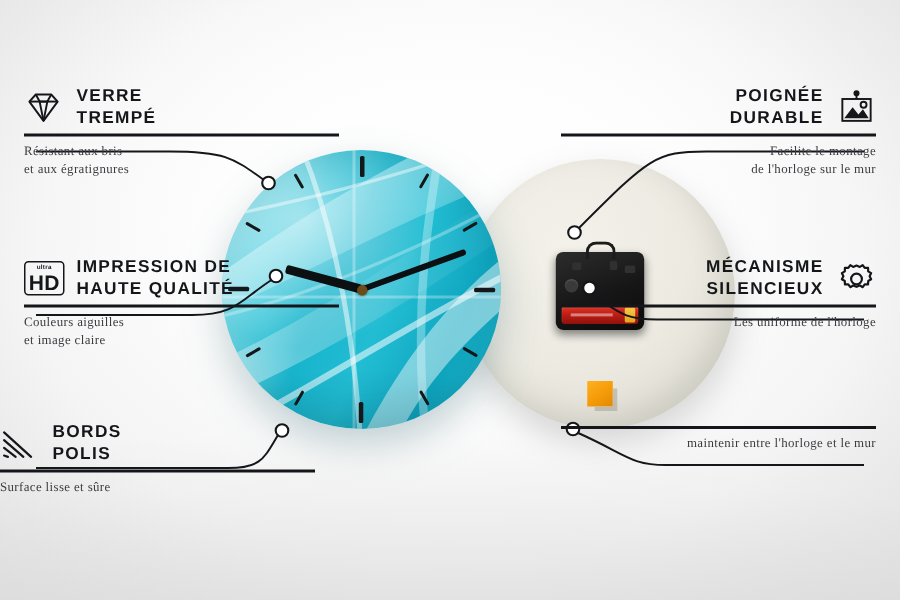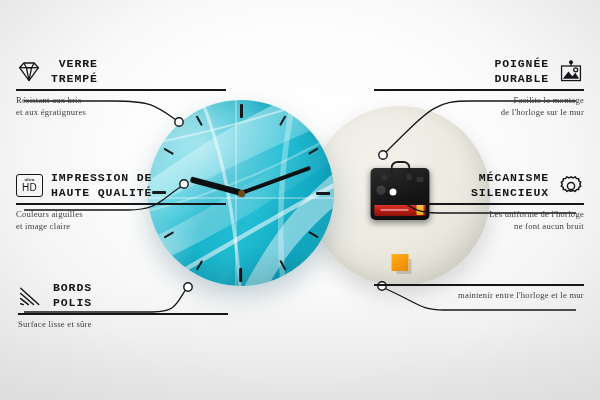--- a/index.html
+++ b/index.html
@@ -101,46 +101,46 @@
   .cap{position:absolute;left:50%;top:50%;width:7px;height:7px;margin:-3.5px 0 0 -3.5px;border-radius:50%;
        background:#6d4a17;box-shadow:0 0 2px rgba(0,0,0,.6);}
 
   
   .callout{position:absolute;width:210px;}
   .callout.left{text-align:left;}
   .callout.right{text-align:right;}
   .co-head{display:flex;align-items:center;gap:9px;}
   .callout.right .co-head{flex-direction:row-reverse;}
   .co-title{
-    font-family:Liberation Mono, monospace;
+    font-family:Liberation Sans, sans-serif;
     font-weight:bold;font-size:11.5px;letter-spacing:.9px;color:#15161a;
-    line-height:1.28;text-transform:uppercase;text-align:right;
+    line-height:1.28;text-transform:uppercase;
   }
   .rule{height:1.6px;background:#15161a;margin:3px 0 4px;}
   .co-sub{
     font-family:Liberation Serif, serif;
     font-size:8.6px;color:#3b3c40;line-height:1.34;letter-spacing:.25px;
   }
   .ico{flex:0 0 auto;width:26px;height:24px;display:block;}
   .ico svg{display:block;width:100%;height:100%;}
 
   .c1{left:16px;top:57px;}
   .c2{left:16px;top:171px;}
-  .c3{left:18px;top:281px;}
+  .c3{left:0;top:281px;}
   .c4{right:16px;top:57px;}
   .c5{right:16px;top:171px;}
   .c6{right:16px;top:281px;}
 
   .leads{position:absolute;inset:0;pointer-events:none;}
   .hdbox{
     border:1.6px solid #15161a;border-radius:3px;width:25px;height:21px;
     display:flex;flex-direction:column;align-items:center;justify-content:center;line-height:1;
   }
   .hdbox .u{font-family:"Liberation Sans",sans-serif;font-size:4.2px;font-weight:bold;letter-spacing:.2px;color:#15161a;}
-  .hdbox .hd{font-family:"Liberation Sans",sans-serif;font-size:10px;font-weight:normal;letter-spacing:.2px;color:#15161a;margin-top:.5px;}
+  .hdbox .hd{font-family:"Liberation Sans",sans-serif;font-size:14px;font-weight:bold;letter-spacing:.2px;color:#15161a;margin-top:.5px;}
 </style>
 </head>
 <body>
 
 <div class="stage">
 
   <div class="clock-back">
     <div class="mech">
       <div class="loop"></div>
       <div class="dials">
@@ -356,21 +356,20 @@
           </svg>
       </span>
       <div class="co-title">
         <div>MÉCANISME</div>
         <div>SILENCIEUX</div>
       </div>
     </div>
     <div class="rule"></div>
     <div class="co-sub">
       <div>Les uniforme de l'horloge</div>
-      <div>ne font aucun bruit</div>
     </div>
   </div>
 
   <div class="callout right c6">
     <div class="rule"></div>
     <div class="co-sub">
       <div>maintenir entre l'horloge et le mur</div>
     </div>
   </div>
 

